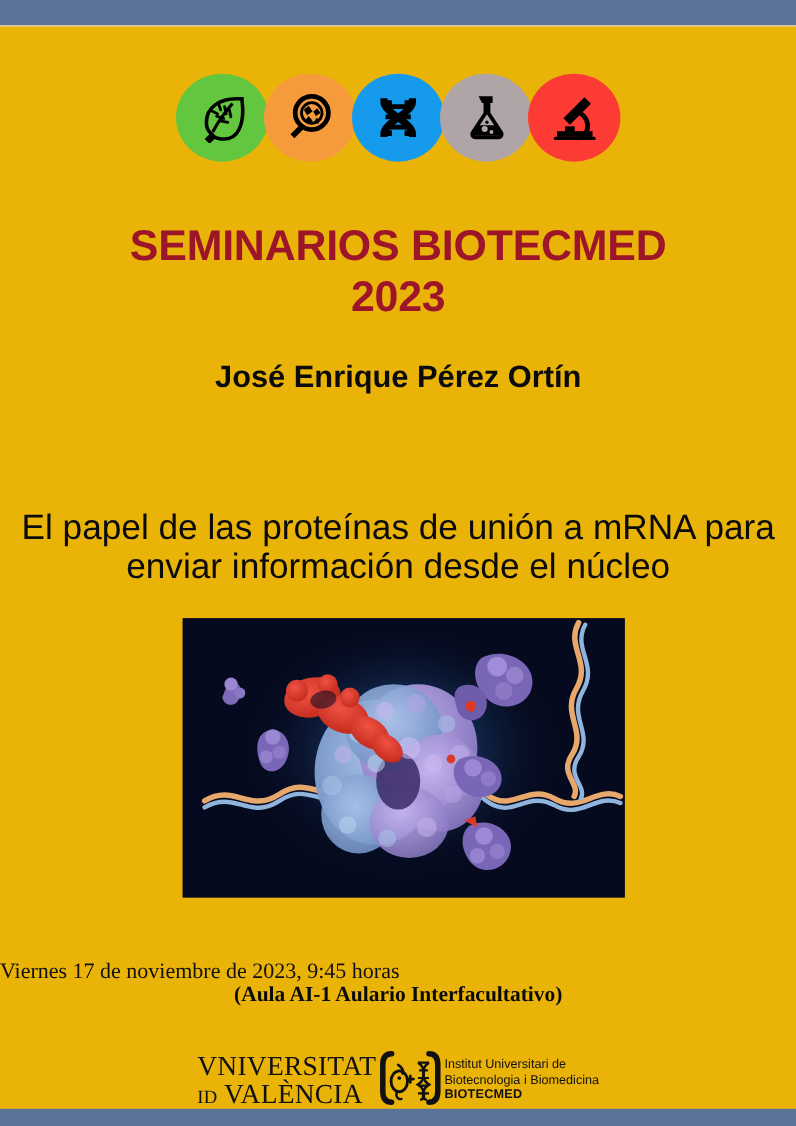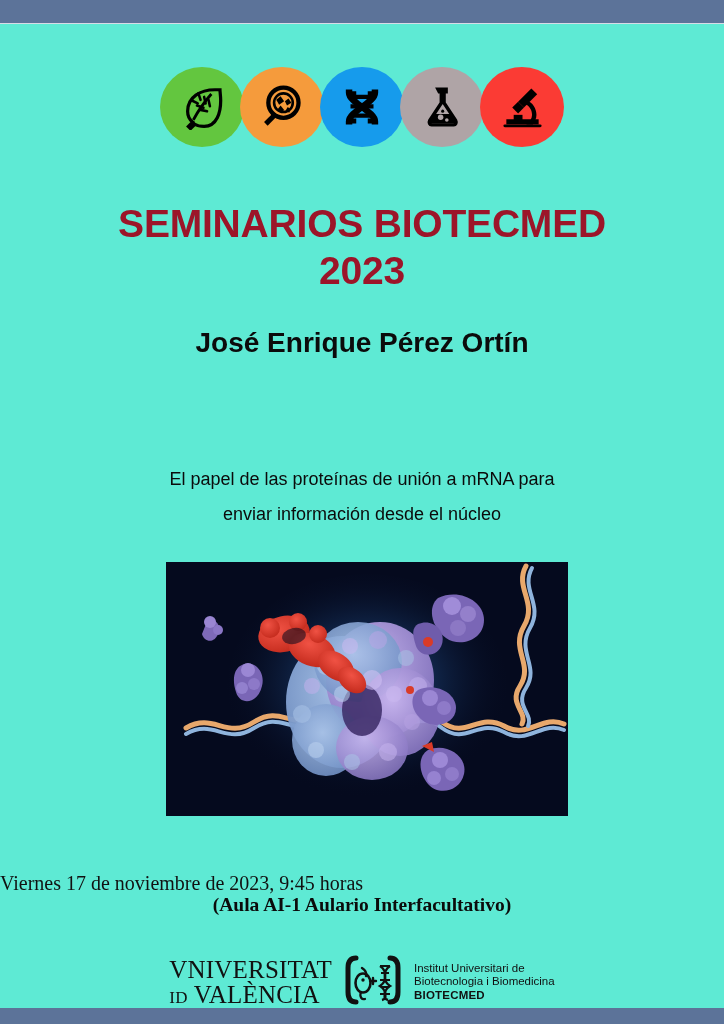--- a/index.html
+++ b/index.html
@@ -24,21 +24,21 @@
   }
   .viewer-bar.top { top: 0; height: 23px; }
   .viewer-bar.bottom { top: 1008px; height: 16px; }
 
   .page-sheet {
     position: absolute;
     top: 23px;
     left: 0;
     width: 724px;
     height: 985px;
-    background: #5eead4;
+    background: #eab308;
     box-sizing: border-box;
     border-top: 1px solid #d8dbe6;
   }
 
   
   .icon-strip {
     position: absolute;
     top: 43px;
     left: 0;
     width: 724px;
@@ -98,21 +98,21 @@
   }
 
   
   .talk-title {
     position: absolute;
     top: 438px;
     left: 0;
     width: 724px;
     text-align: center;
     color: #0b0b0b;
-    font-size: 18px;
+    font-size: 32px;
     line-height: 35px;
     font-family: "Liberation Sans", sans-serif;
   }
   .talk-title span { display: block; }
 
   
   .figure-wrap {
     position: absolute;
     top: 538px;
     left: 166px;
@@ -149,21 +149,20 @@
 
   
   .footer-logos {
     position: absolute;
     top: 930px;
     left: 0;
     width: 724px;
     display: flex;
     align-items: center;
     justify-content: center;
-    gap: 10px;
   }
   .uv-logo {
     font-family: "Liberation Serif", serif;
     color: #111111;
     line-height: 1.02;
     text-align: left;
   }
   .uv-logo .uv-l1 {
     display: block;
     font-size: 25px;

